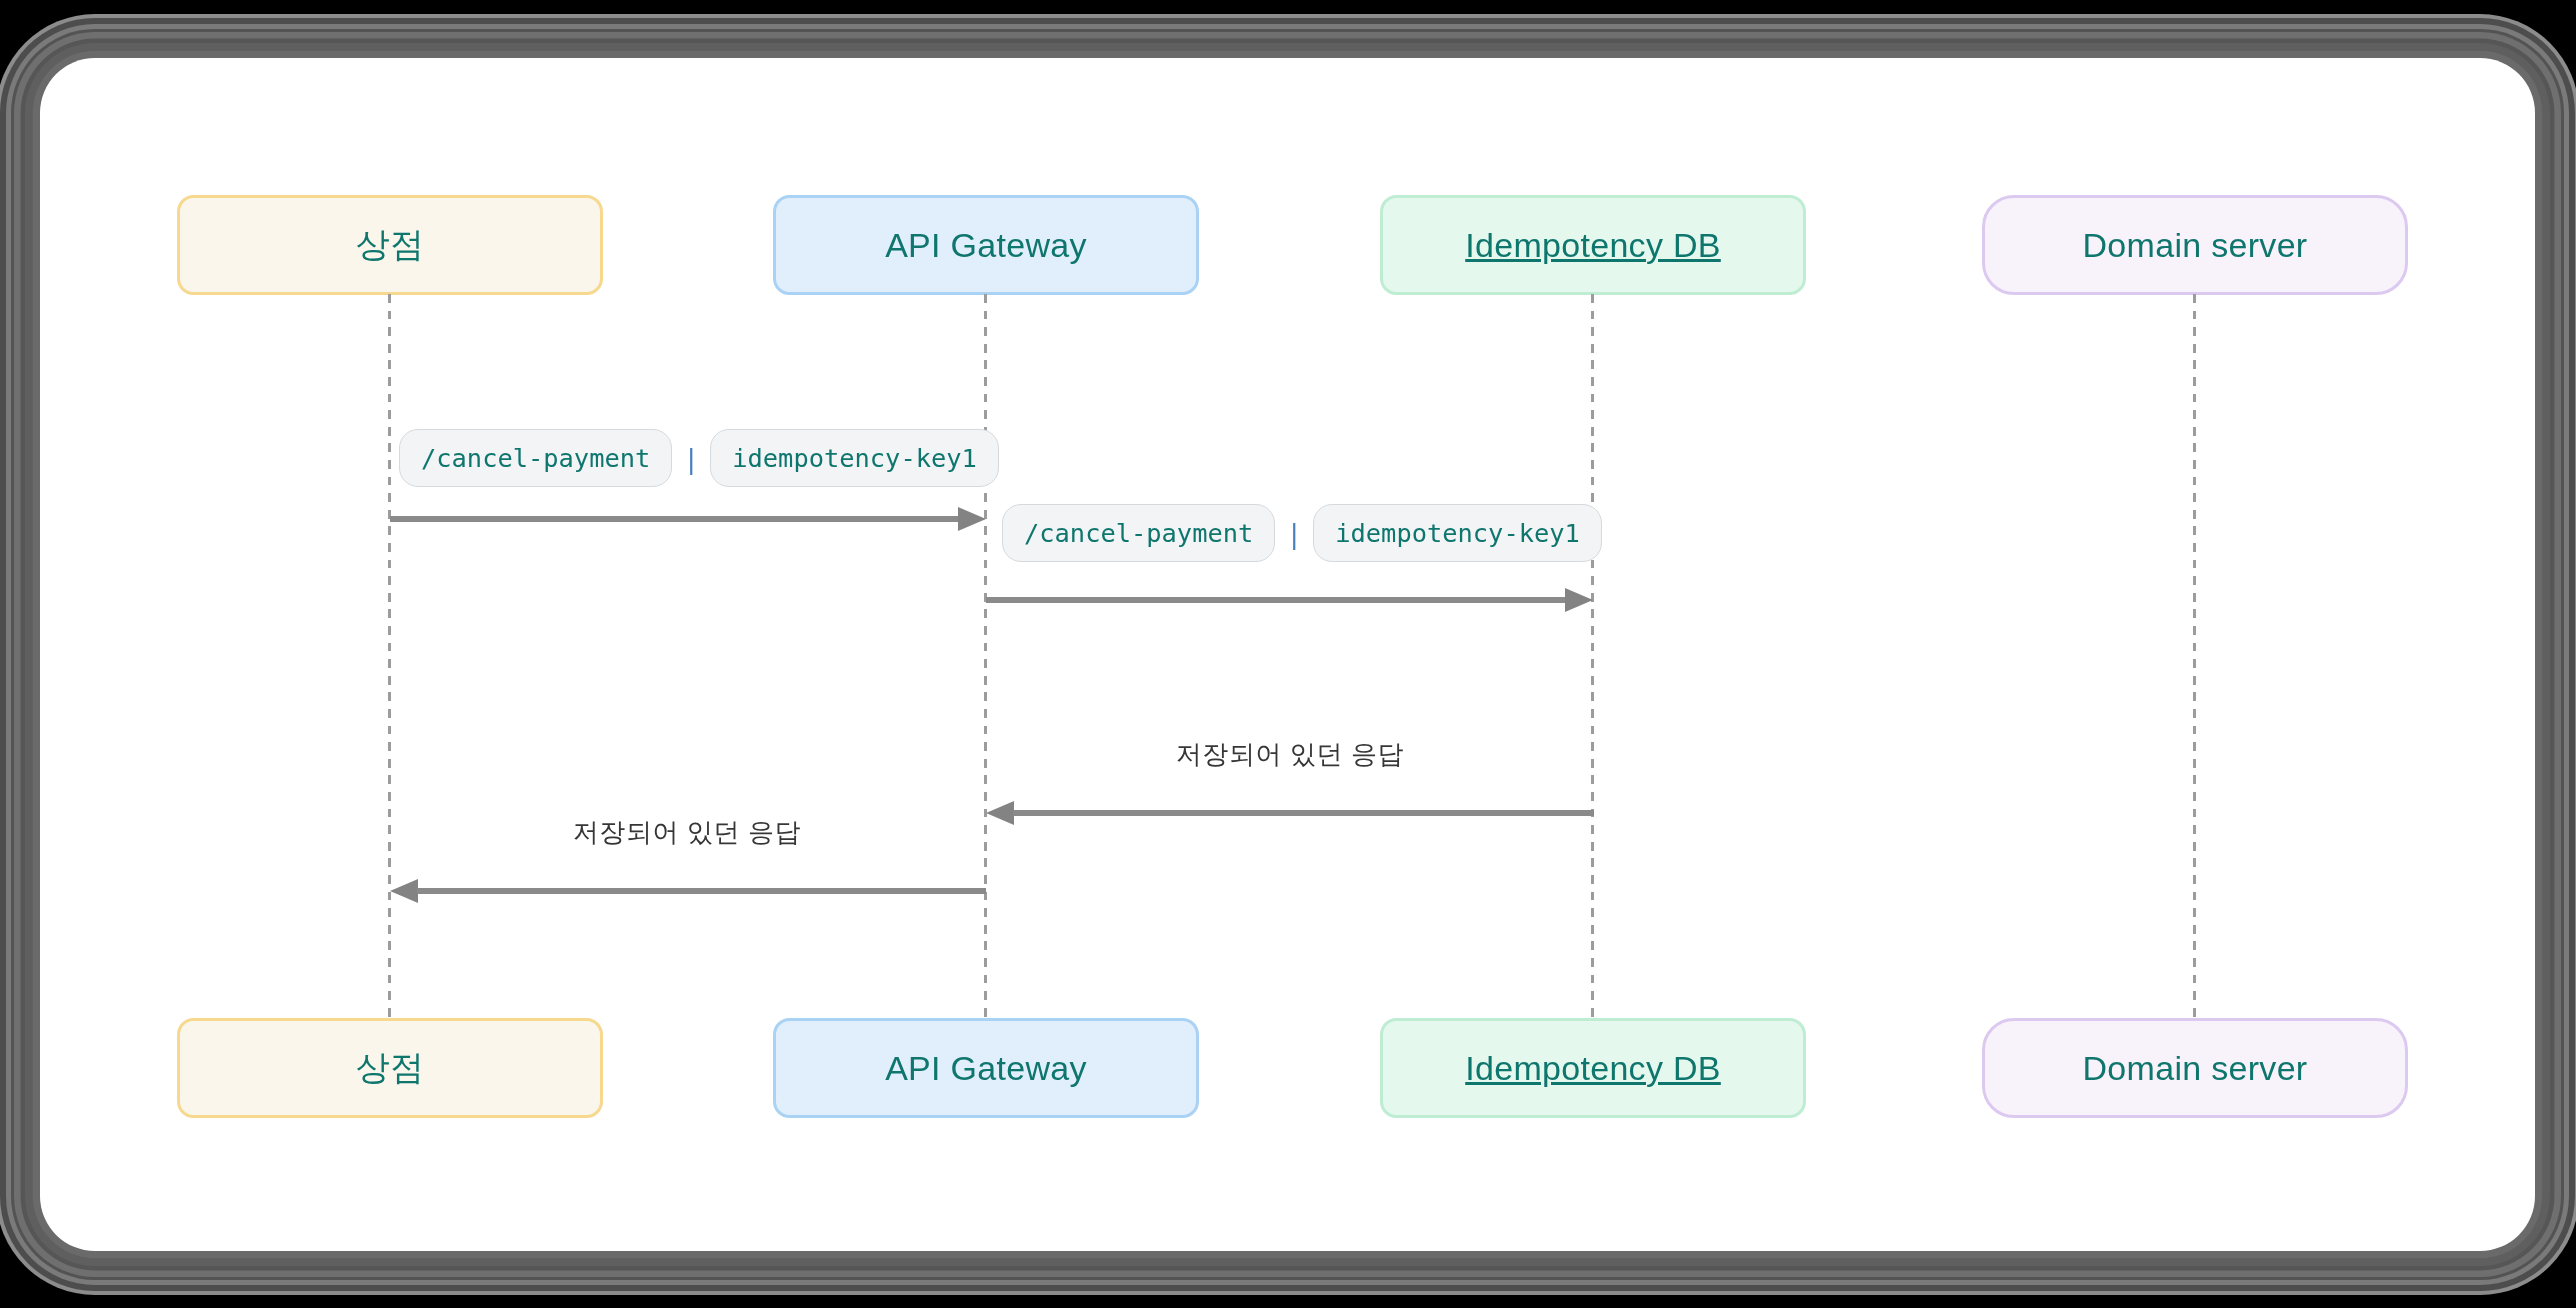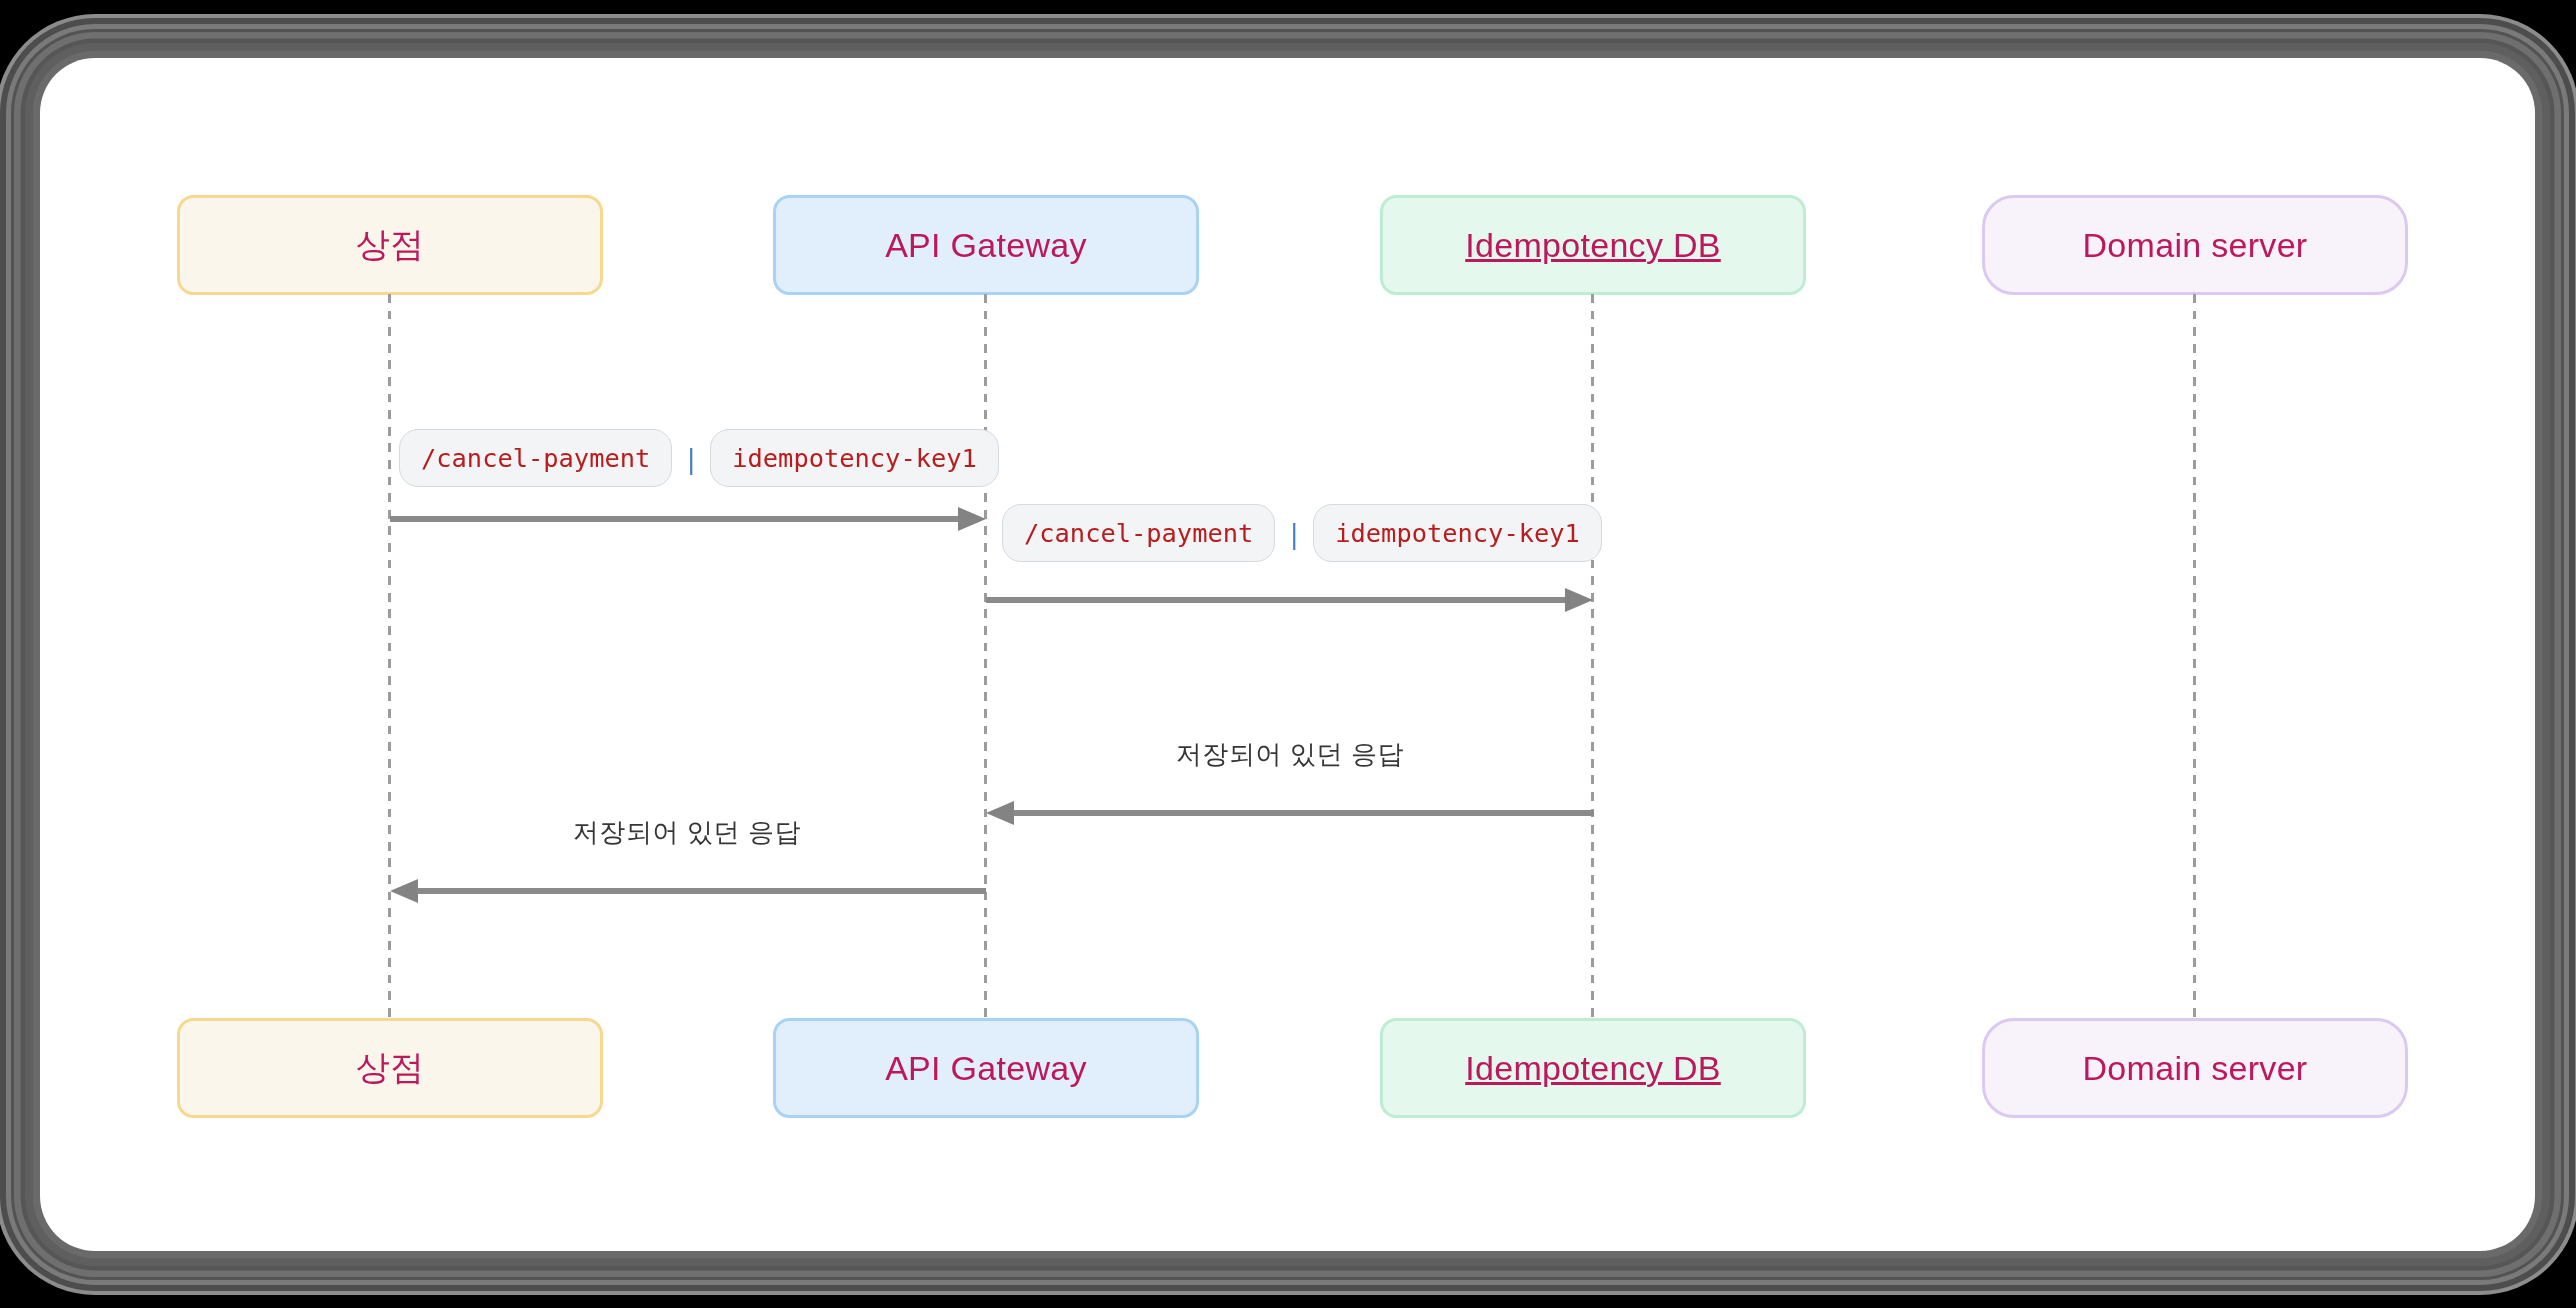--- a/index.html
+++ b/index.html
@@ -30,21 +30,21 @@
   }
 
   
   .actor {
     position: absolute;
     width: 426px; height: 100px;
     border-radius: 16.6px;
     border: 3.3px solid;
     box-sizing: border-box;
     display: flex; align-items: center; justify-content: center;
-    font-size: 34px; font-weight: 500; color: #be185d;
+    font-size: 34px; font-weight: 500; color: #0f766e;
     letter-spacing: 0.3px;
   }
   .row-top    { top: 137px; }
   .row-bottom { top: 960px; }
   .actor.store   { background: #faf6ec; border-color: #f6d88f; }
   .actor.gateway { background: #e1effc; border-color: #a9d2f4; }
   .actor.db      { background: #e4f8ed; border-color: #beedd3; }
   .actor.domain  { background: #f8f2fb; border-color: #dcc9f0; border-radius: 32px; }
   .col-store   { left: 137px; }
   .col-gateway { left: 733px; }
@@ -83,21 +83,21 @@
   .chip {
     height: 58px;
     display: flex; align-items: center;
     padding: 0 21px;
     background: #f2f4f6;
     border: 1.7px solid #d5dade;
     border-radius: 19px;
     box-sizing: border-box;
     font-family: "DejaVu Sans Mono", "Liberation Mono", monospace;
     font-size: 25.4px;
-    color: #b91c1c;
+    color: #0f766e;
     white-space: nowrap;
   }
   .chip-sep {
     font-family: "DejaVu Sans Mono", "Liberation Mono", monospace;
     font-size: 26.5px;
     color: #4a80bf;
     padding: 0 3.3px;
   }
 
   

